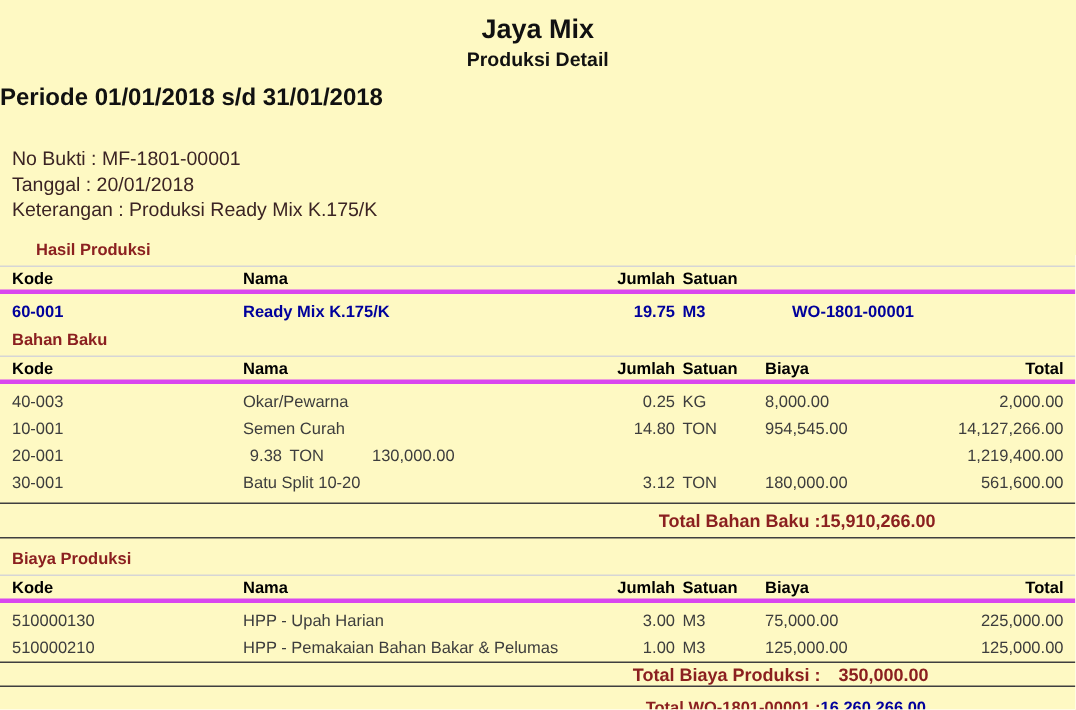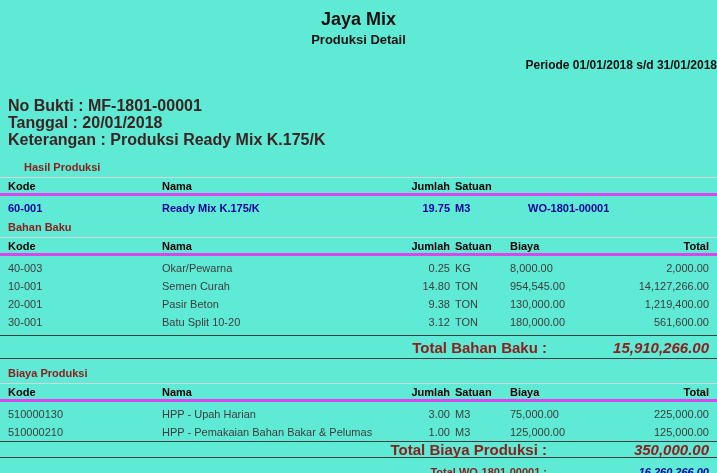--- a/index.html
+++ b/index.html
@@ -1,31 +1,31 @@
 <!DOCTYPE html>
 <html><head>
 <meta charset="utf-8">
 <style>
   * { margin:0; padding:0; box-sizing:border-box; }
   html,body { background:#ffffff; }
   .page {
     position:relative;
     width:717px; height:473px;
-    background:#5eead4;
+    background:#fef9c3;
     font-family:"Liberation Sans", sans-serif;
     color:#3d3d3d;
     overflow:hidden;
   }
   
   .rpt-title    { padding-top:9px;  text-align:center; font-size:18px; line-height:20px; font-weight:bold; color:#111; }
   .rpt-subtitle { margin-top:3px;   text-align:center; font-size:13px; line-height:15px; font-weight:bold; color:#111; }
-  .rpt-periode  { margin-top:12px;  text-align:right; font-size:12px; line-height:13px; font-weight:bold; color:#111; }
+  .rpt-periode  { margin-top:12px;  text-align:left; font-size:16px; line-height:13px; font-weight:bold; color:#111; }
   
   .info { margin-top:25px; padding:0 8px; }
-  .info-line { font-size:16px; line-height:17px; font-weight:bold; color:#3b2424; }
+  .info-line { font-size:13px; line-height:17px; font-weight:normal; color:#3b2424; }
   
   .section-title { padding:0 8px; font-size:11px; line-height:13px; font-weight:bold; color:#8b2020; }
   .st-hasil { margin-top:13px;padding-left:24px; }
   .st-bahan { margin-top:4px; }
   .st-biaya { margin-top:8px; }
   .thead {
     margin-top:3px;
     display:flex; align-items:center;
     height:19px; padding:0 8px;
     border-top:1px solid #d6d6d6;
@@ -46,26 +46,26 @@
   .c-satuan { flex:0 0 60px;  padding-left:5px; }
   .c-wo     { flex:1 1 auto;  padding-left:18px; }
   .c-biaya  { flex:0 0 100px; }
   .c-total  { flex:1 1 auto;  text-align:right; }
   
   .total-band {
     display:flex; align-items:center;
     padding:0 8px;
     border-top:1px solid #3f3f3f;
     border-bottom:1px solid #3f3f3f;
-    font-size:15px; font-weight:bold;
+    font-size:12px; font-weight:bold;
   }
   .tb-bahan { margin-top:4px; height:24px; }
-  .tb-biaya { margin-top:0;   height:17px; }
+  .tb-biaya { margin-top:0;   height:17px;gap:12px; }
   .total-label { flex:0 0 539px; text-align:right; color:#8b2020; }
-  .total-value { flex:1 1 auto;  text-align:right; color:#8b2020;font-style:italic; }
+  .total-value { flex:1 1 auto;  color:#8b2020; }
   
   .grand-row {
     margin-top:6px;
     display:flex; align-items:center;
     height:15px; padding:0 8px;
     font-size:11px; font-weight:bold; color:#00009c;
   }
 </style>
 </head>
 <body>
@@ -117,21 +117,20 @@
   <div class="trow">
     <div class="c-kode">10-001</div>
     <div class="c-nama">Semen Curah</div>
     <div class="c-jumlah">14.80</div>
     <div class="c-satuan">TON</div>
     <div class="c-biaya">954,545.00</div>
     <div class="c-total">14,127,266.00</div>
   </div>
   <div class="trow">
     <div class="c-kode">20-001</div>
-    <div class="c-nama">Pasir Beton</div>
     <div class="c-jumlah">9.38</div>
     <div class="c-satuan">TON</div>
     <div class="c-biaya">130,000.00</div>
     <div class="c-total">1,219,400.00</div>
   </div>
   <div class="trow">
     <div class="c-kode">30-001</div>
     <div class="c-nama">Batu Split 10-20</div>
     <div class="c-jumlah">3.12</div>
     <div class="c-satuan">TON</div>

